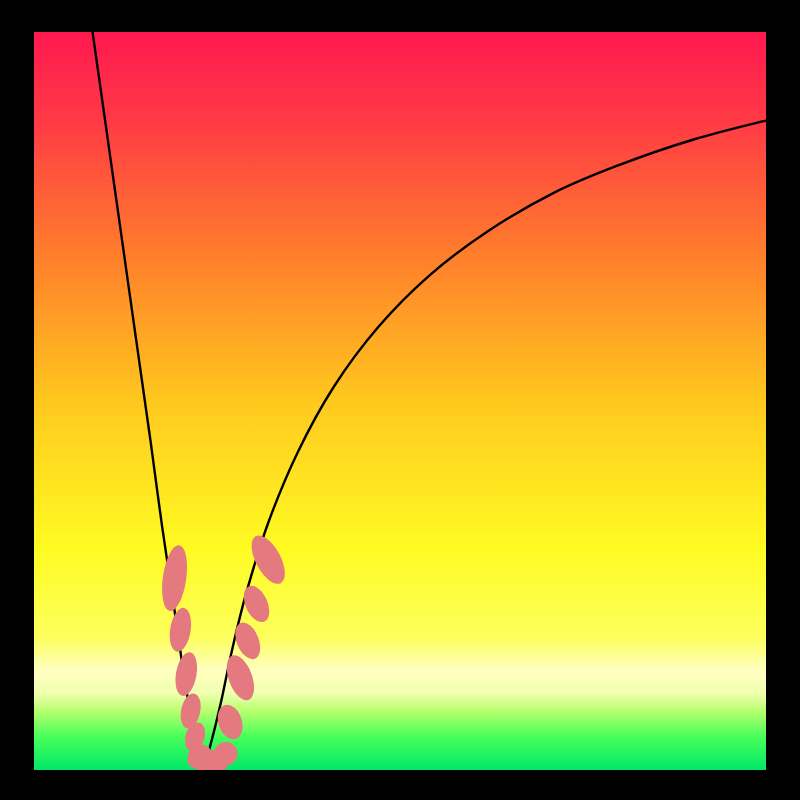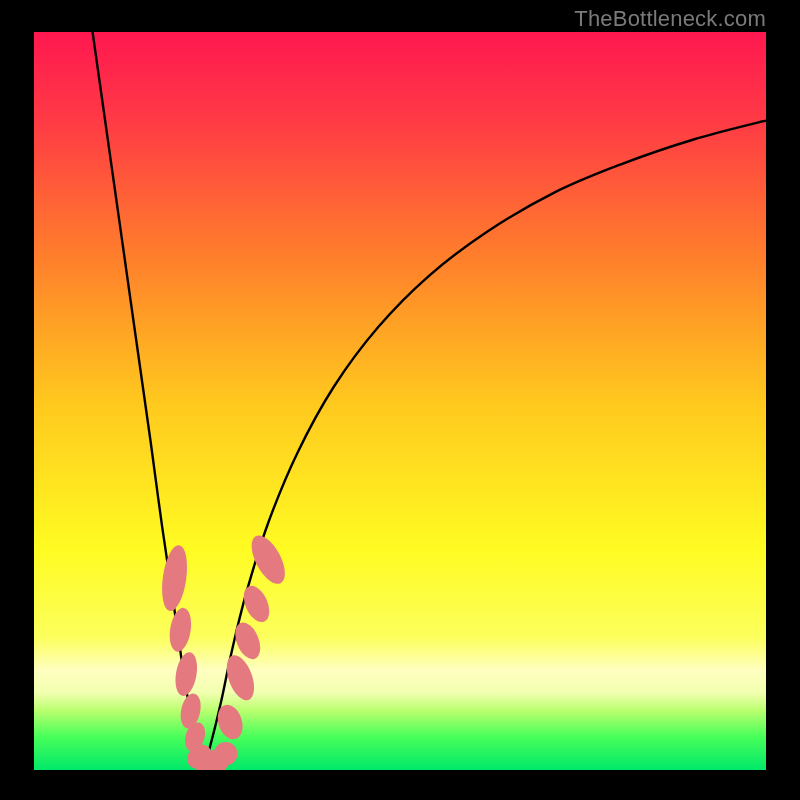--- a/index.html
+++ b/index.html
@@ -84,14 +84,13 @@
           <ellipse cx="196.18" cy="690.03" rx="11.71" ry="17.71" fill="#e47a80" stroke="#cf5f66" stroke-width="0" transform="rotate(-18 196.18 690.03)"></ellipse>
           <ellipse cx="206.42" cy="645.75" rx="11.71" ry="23.62" fill="#e47a80" stroke="#cf5f66" stroke-width="0" transform="rotate(-20 206.42 645.75)"></ellipse>
           <ellipse cx="213.74" cy="608.85" rx="10.98" ry="19.19" fill="#e47a80" stroke="#cf5f66" stroke-width="0" transform="rotate(-22 213.74 608.85)"></ellipse>
           <ellipse cx="222.53" cy="571.95" rx="10.98" ry="19.19" fill="#e47a80" stroke="#cf5f66" stroke-width="0" transform="rotate(-24 222.53 571.95)"></ellipse>
           <ellipse cx="234.24" cy="527.67" rx="12.44" ry="26.57" fill="#e47a80" stroke="#cf5f66" stroke-width="0" transform="rotate(-28 234.24 527.67)"></ellipse>
         </g>
     </svg>
 
   </div>
 
-  <div class="watermark">TheBottleneck.com</div>
 </div>
 
 </body></html>

